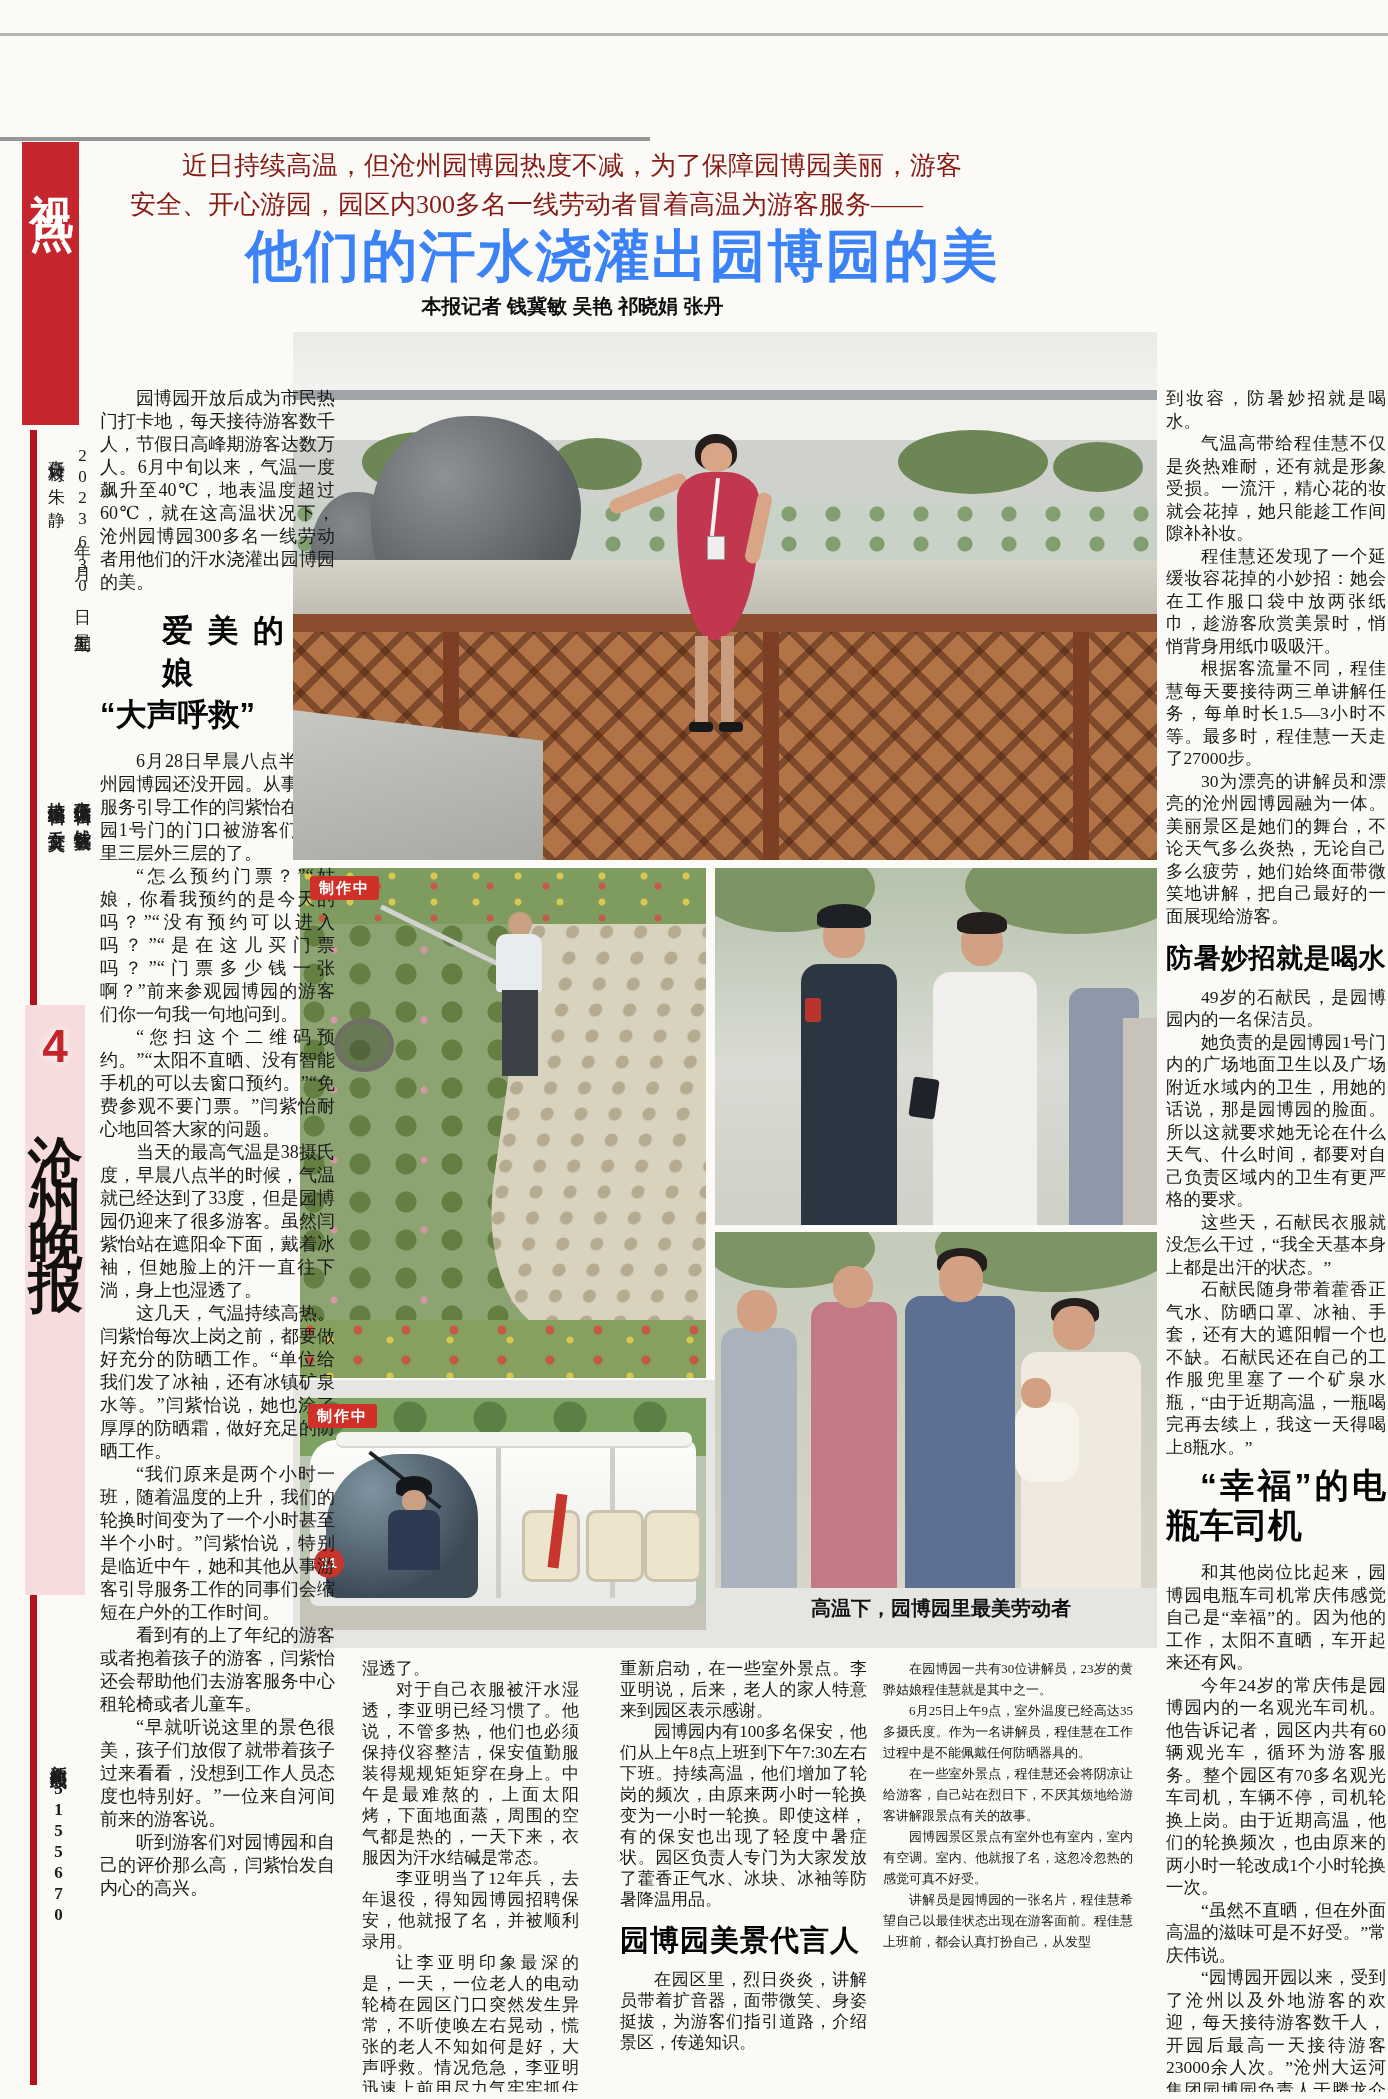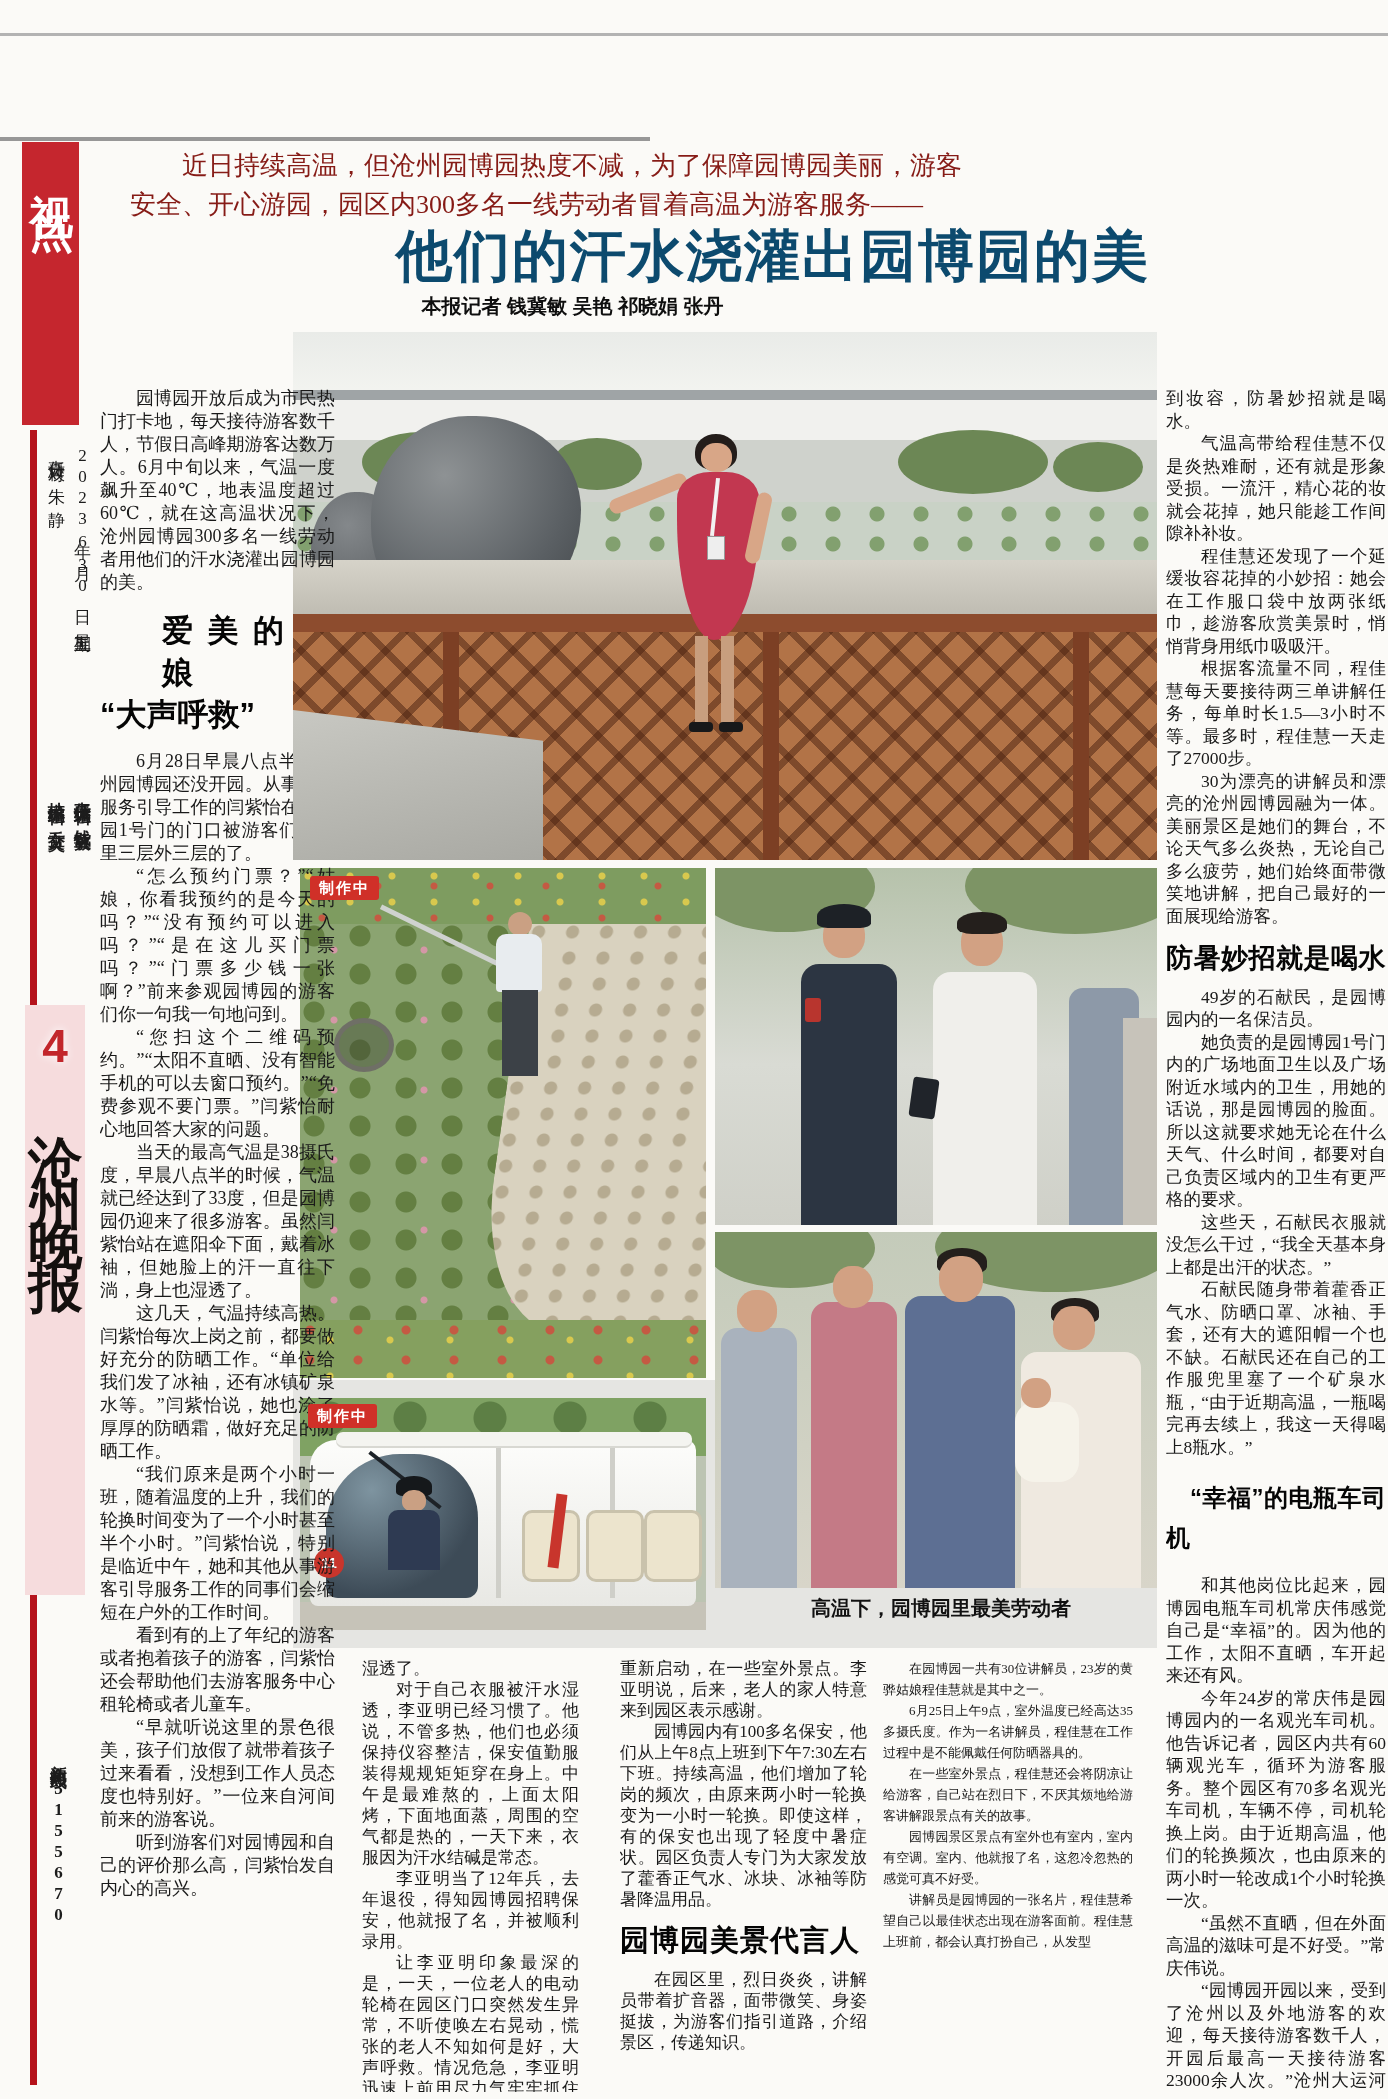--- a/index.html
+++ b/index.html
@@ -27,42 +27,42 @@
     font-size:46px;font-weight:700;font-family:"Liberation Sans","DejaVu Sans",sans-serif;
     text-shadow:0 0 10px #fff;}
   .paper-name{position:absolute;left:50%;top:86px;transform:translateX(-50%);
     writing-mode:vertical-rl;text-orientation:upright;color:#14100e;font-weight:900;
     font-size:54px;letter-spacing:42px;font-family:"Liberation Serif","DejaVu Serif",serif;}
   #hotline{left:47px;top:1752px;height:330px;font-weight:600;font-size:17px;}
 
   
   .intro{position:absolute;left:130px;top:146px;width:848px;color:#861b16;
     font-size:26px;line-height:39px;text-indent:2em;font-weight:500;}
-  .headline{position:absolute;left:95px;top:219px;width:1055px;text-align:right;
-    color:#0c4a6e;font-size:56px;font-weight:900;letter-spacing:2px;
+  .headline{position:absolute;left:95px;top:219px;width:1055px;text-align:center;
+    color:#3b82f6;font-size:56px;font-weight:900;letter-spacing:2px;
     font-family:Liberation Sans, sans-serif;}
   .byline{position:absolute;left:95px;top:293px;width:955px;text-align:center;color:#0e0e0e;
     font-size:20px;font-weight:700;font-family:"Liberation Sans","DejaVu Sans",sans-serif;}
 
   
   .col{position:absolute;text-align:justify;color:#191919;overflow:hidden;}
   .col p{margin:0;text-indent:2em;}
   .col p.cont{text-indent:0;}
   #col1{left:100px;top:387px;width:235px;height:1700px;font-size:18px;line-height:23px;}
   #col5{left:1166px;top:387px;width:220px;height:1705px;font-size:17.5px;line-height:22.5px;}
   #col2{left:362px;top:1658px;width:217px;height:434px;font-size:17px;line-height:21px;}
   #col3{left:620px;top:1658px;width:247px;height:434px;font-size:17px;line-height:21px;}
   #col4{left:883px;top:1658px;width:250px;height:434px;font-size:13px;line-height:21px;}
 
   .sec-h{font-family:"Liberation Sans","DejaVu Sans",sans-serif;font-weight:900;color:#050505;}
   .sec1{margin:16px 0 14px;font-size:31px;line-height:42px;}
   .sec1 .l1{padding-left:2em;letter-spacing:.18em;}
   .sec3{margin:20px 0 18px;font-size:29px;letter-spacing:1px;}
   .sec4{margin:20px 0 16px;font-size:27px;letter-spacing:.5px;}
-  .sec5{margin:20px 0 16px;font-size:24px;line-height:40px;text-indent:1em;}
+  .sec5{margin:7px 0 16px;font-size:34px;line-height:40px;text-indent:1em;}
 
   
   .photo{position:absolute;overflow:hidden;background:#cfd2cc;}
   .photo div{position:absolute;}
   .gray-panel{position:absolute;left:293px;top:1380px;width:864px;height:268px;background:#e5e5e2;}
 
   .wip{position:absolute;background:#d03028;color:#fff;padding:1px 9px;border-radius:3px;
     font:700 15px/22px "Liberation Sans","DejaVu Sans",sans-serif;letter-spacing:2px;z-index:9;}
 
   

